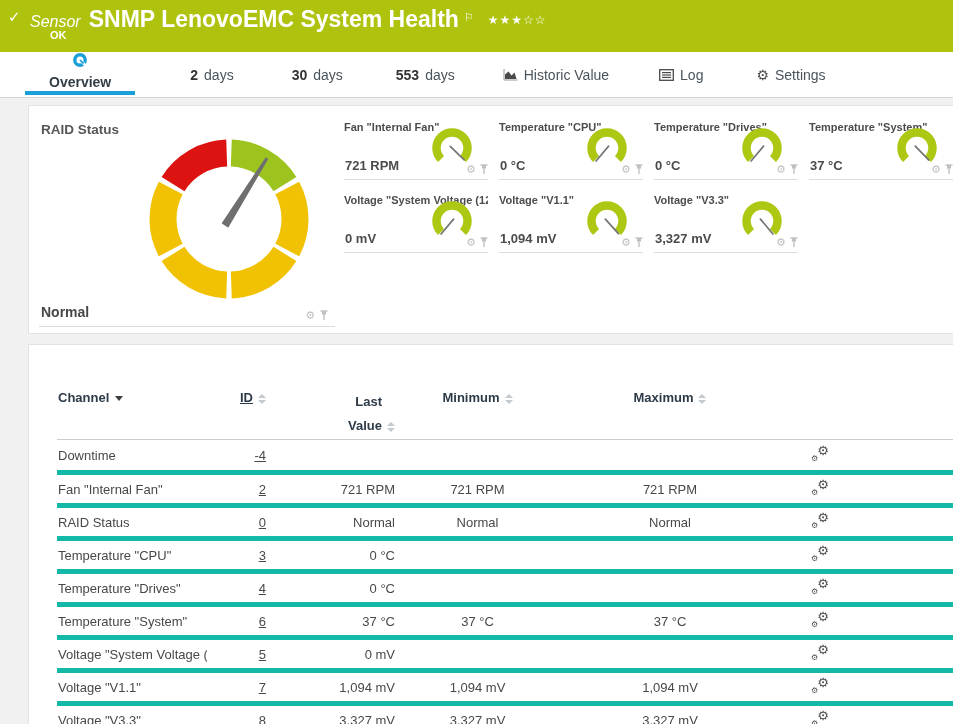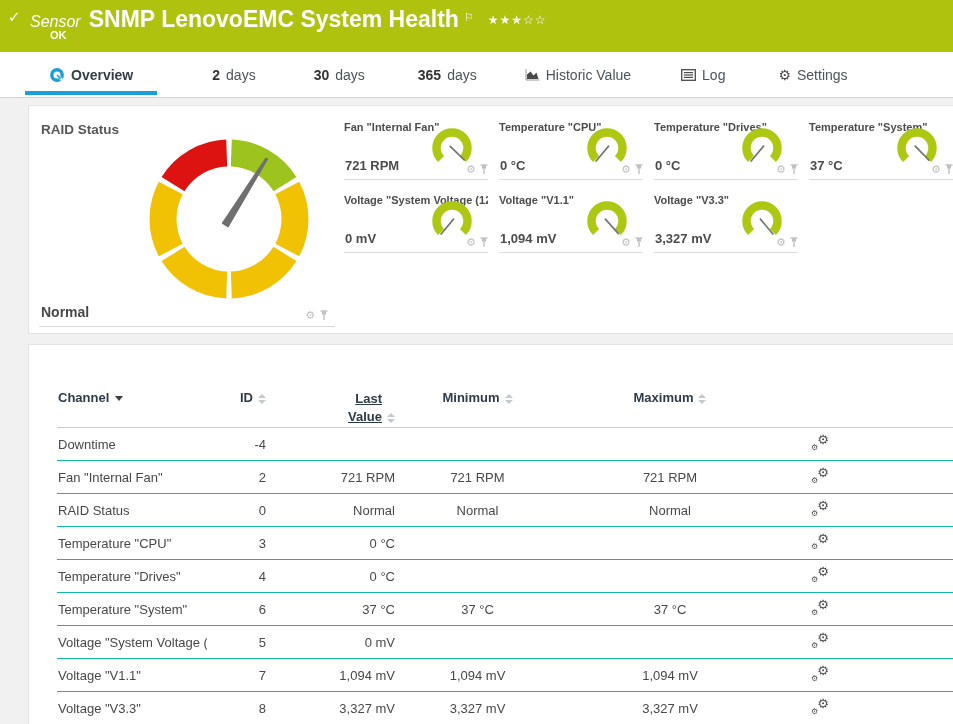--- a/index.html
+++ b/index.html
@@ -15,21 +15,21 @@
   .tb-check { position:absolute; left:8px; top:8px; font-size:15px; font-weight:bold; }
   .tb-row { position:absolute; left:30px; top:6px; display:flex; align-items:baseline; white-space:nowrap; }
   .tb-kind { font-style:italic; font-size:16px; margin-right:8px; }
   .tb-title { font-size:23px; font-weight:bold; }
   .tb-flag { font-size:11px; margin-left:5px; position:relative; top:-6px; }
   .tb-stars { margin-left:14px; font-size:12px; letter-spacing:1px; position:relative; top:-3px; }
   .tb-status { position:absolute; left:50px; top:29px; font-size:11px; font-weight:bold; }
   
   .tabbar { height:46px; background:#fff; border-bottom:1px solid #d2d4d6; display:flex; align-items:center; position:relative; }
   .tab { display:flex; align-items:center; gap:6px; font-size:14px; color:#4a545c; height:100%; position:relative; cursor:pointer; white-space:nowrap; }
-  .tab.active { padding:0 24px; font-weight:bold; color:#333e47; }
+  .tab.active { padding:0 24px; font-weight:bold; color:#333e47;flex-direction:column; }
   .tab.active::after { content:''; position:absolute; left:0; right:0; bottom:2px; height:4px; background:var(--accent,#1b9fd8); }
   .tab .num { font-weight:bold; color:#333; }
   .tab .ticon { display:inline-flex; align-items:center; }
   
   .card { background:#fff; border:1px solid #e3e3e3; margin-left:28px; margin-right:-12px; }
   .card.gauges { margin-top:7px; height:229px; position:relative; }
   .card.table-card { margin-top:10px; height:400px; }
   
   .raid { position:absolute; left:10px; top:8px; width:296px; height:213px; border-bottom:1px solid #dcdcdc; }
   .raid-title { font-size:13.5px; font-weight:bold; color:#575757; padding:8px 0 0 2px; }
@@ -44,28 +44,28 @@
     column-gap:11px; row-gap:7px; grid-auto-rows:66px; }
   .mini-cell { position:relative; border-bottom:1px solid #dcdcdc; }
   .mini-cell.empty { border-bottom:none; }
   .mg-title { font-size:11px; font-weight:bold; color:#4c4c4c; white-space:nowrap; overflow:hidden; padding-top:7px; }
   .mg-svg { position:absolute; left:86px; top:12px; }
   .mg-value { position:absolute; left:1px; bottom:6px; font-size:13px; font-weight:bold; color:#4b4b4b; white-space:nowrap; }
   .mg-icons { position:absolute; left:122px; bottom:4px; display:flex; gap:3px; align-items:center; }
   
   table.channels { margin-left:28px; border-collapse:collapse; width:calc(100% - 28px); table-layout:fixed; }
   table.channels th { vertical-align:top; padding-top:45px; font-size:13px; font-weight:bold; color:#2d3a48; border-bottom:1px solid #c9ced3; cursor:pointer; }
-  table.channels td { height:33px; font-size:13px; color:#484848; border-bottom:1px solid #14b8a6; }
+  table.channels td { height:33px; font-size:13px; color:#484848; border-bottom:5px solid #14b8a6; }
   .c-ch  { width:150px; text-align:left; }
-  .c-id  { width:60px;  text-align:right; }
+  .c-id  { width:60px;  text-align:right;text-decoration:underline; }
   .c-last{ width:129px; text-align:right; }
   .c-min { width:163px; text-align:center; }
   .c-max { width:222px; text-align:center; }
   .c-set { text-align:left; padding-left:30px; }
-  th.c-last .hwrap { display:inline-block; width:48px; text-align:right; line-height:18px;text-decoration:underline; }
+  th.c-last .hwrap { display:inline-block; width:48px; text-align:right; line-height:24px; }
   td.c-ch { white-space:nowrap; overflow:hidden; }
   
   .caret { display:inline-block; width:0; height:0; border-left:4px solid transparent; border-right:4px solid transparent; border-top:5px solid #3d3d3d; margin-left:6px; vertical-align:middle; }
   .sort { display:inline-block; margin-left:5px; vertical-align:middle; }
   .sort i { display:block; width:0; height:0; border-left:4px solid transparent; border-right:4px solid transparent; }
   .sort .su { border-bottom:4px solid #c3c9cf; margin-bottom:2px; }
   .sort .sd { border-top:4px solid #c3c9cf; }
   
   .chset { position:relative; display:inline-block; width:18px; height:16px; color:#4f4f4f; font-family:"DejaVu Sans",sans-serif; cursor:pointer; }
   .chset .g1 { position:absolute; right:0; top:-2px; font-size:13px; line-height:1; }
@@ -99,21 +99,21 @@
     </div>
     <div class="tab" style="margin-left: 55px;">
       <span class="num">2</span>
       <span>days</span>
     </div>
     <div class="tab" style="margin-left: 58px;">
       <span class="num">30</span>
       <span>days</span>
     </div>
     <div class="tab" style="margin-left: 53px;">
-      <span class="num">365</span>
+      <span class="num">553</span>
       <span>days</span>
     </div>
     <div class="tab" style="margin-left: 48px;">
       <span class="ticon">
         <svg width="15" height="13" viewBox="0 0 15 13">
           <path d="M1 1 V12 H14.5" fill="none" stroke="#9a9a9a" stroke-width="1"></path>
           <polygon points="2,11 2,6.5 5.5,3.5 8.5,7.5 11.5,4.5 13.5,11" fill="#4a4a4a"></polygon>
         </svg>
       </span>
       <span>Historic Value</span>

